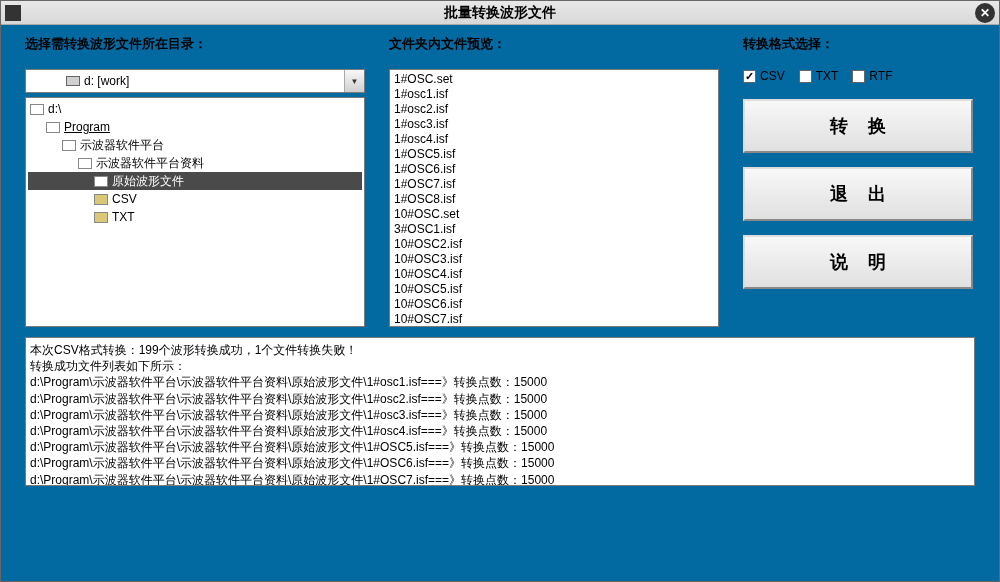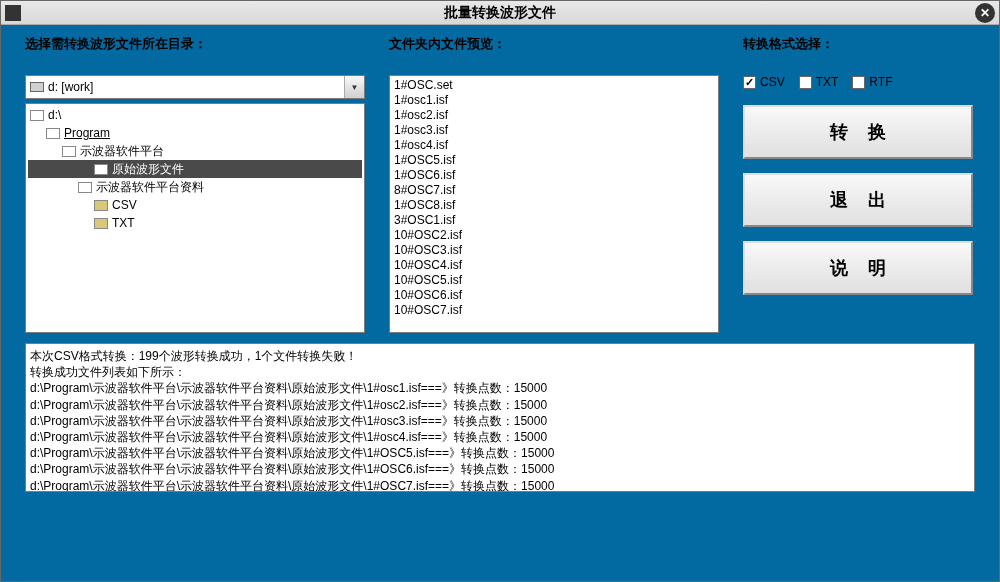--- a/index.html
+++ b/index.html
@@ -58,32 +58,33 @@
     .top-row {
       display: flex;
       gap: 24px;
     }
     .col-dir { width: 340px; }
     .col-preview { width: 330px; }
     .col-options { width: 230px; }
     .section-label {
       font-weight: bold;
       font-size: 13px;
-      margin-bottom: 22px;
+      margin-bottom: 16px;
       display: block;
     }
     .drive-select {
       width: 100%;
       height: 24px;
       border: 1px solid #7b7b7b;
       background: #fff;
       display: flex;
       align-items: center;
       position: relative;
       margin-bottom: 4px;
+      padding-left: 36px;
     }
     .drive-select-text {
       flex: 1;
       padding-left: 4px;
       display: flex;
       align-items: center;
       gap: 4px;
     }
     .drive-select-arrow {
       width: 20px;
@@ -244,27 +245,27 @@
               <span>d:\</span>
             </div>
             <div class="tree-item indent-1">
               <span class="folder-icon open"></span>
               <span>Program</span>
             </div>
             <div class="tree-item indent-2">
               <span class="folder-icon open"></span>
               <span>示波器软件平台</span>
             </div>
+            <div class="tree-item indent-3">
+              <span class="folder-icon open"></span>
+              <span>示波器软件平台资料</span>
+            </div>
             <div class="tree-item indent-4 selected">
               <span class="folder-icon open"></span>
               <span>原始波形文件</span>
-            </div>
-            <div class="tree-item indent-3">
-              <span class="folder-icon open"></span>
-              <span>示波器软件平台资料</span>
             </div>
             <div class="tree-item indent-4">
               <span class="folder-icon"></span>
               <span>CSV</span>
             </div>
             <div class="tree-item indent-4">
               <span class="folder-icon"></span>
               <span>TXT</span>
             </div>
           </div>
@@ -273,22 +274,23 @@
       <div class="col-preview">
         <span class="section-label">文件夹内文件预览：</span>
         <div class="listbox" id="filelist">
             <div class="listbox-item">1#OSC.set</div>
             <div class="listbox-item">1#osc1.isf</div>
             <div class="listbox-item">1#osc2.isf</div>
             <div class="listbox-item">1#osc3.isf</div>
             <div class="listbox-item">1#osc4.isf</div>
             <div class="listbox-item">1#OSC5.isf</div>
             <div class="listbox-item">1#OSC6.isf</div>
-            <div class="listbox-item">8#OSC7.isf</div>
+            <div class="listbox-item">1#OSC7.isf</div>
             <div class="listbox-item">1#OSC8.isf</div>
+            <div class="listbox-item">10#OSC.set</div>
             <div class="listbox-item">3#OSC1.isf</div>
             <div class="listbox-item">10#OSC2.isf</div>
             <div class="listbox-item">10#OSC3.isf</div>
             <div class="listbox-item">10#OSC4.isf</div>
             <div class="listbox-item">10#OSC5.isf</div>
             <div class="listbox-item">10#OSC6.isf</div>
             <div class="listbox-item">10#OSC7.isf</div>
           </div>
       </div>
 

